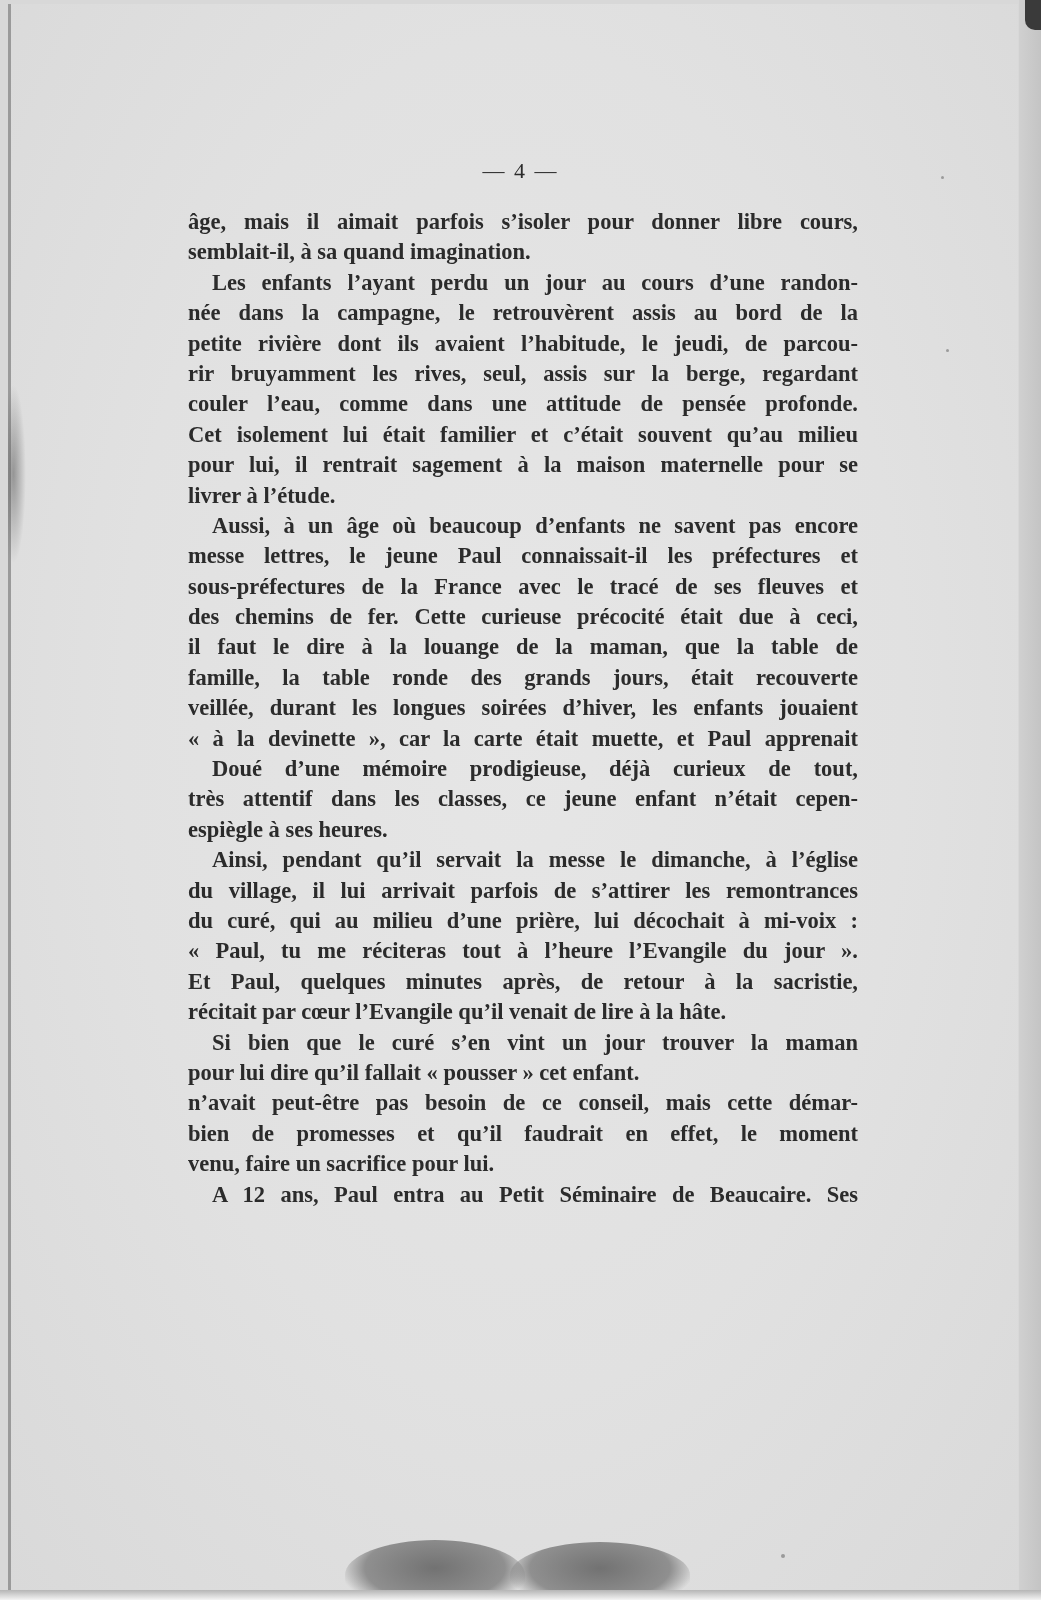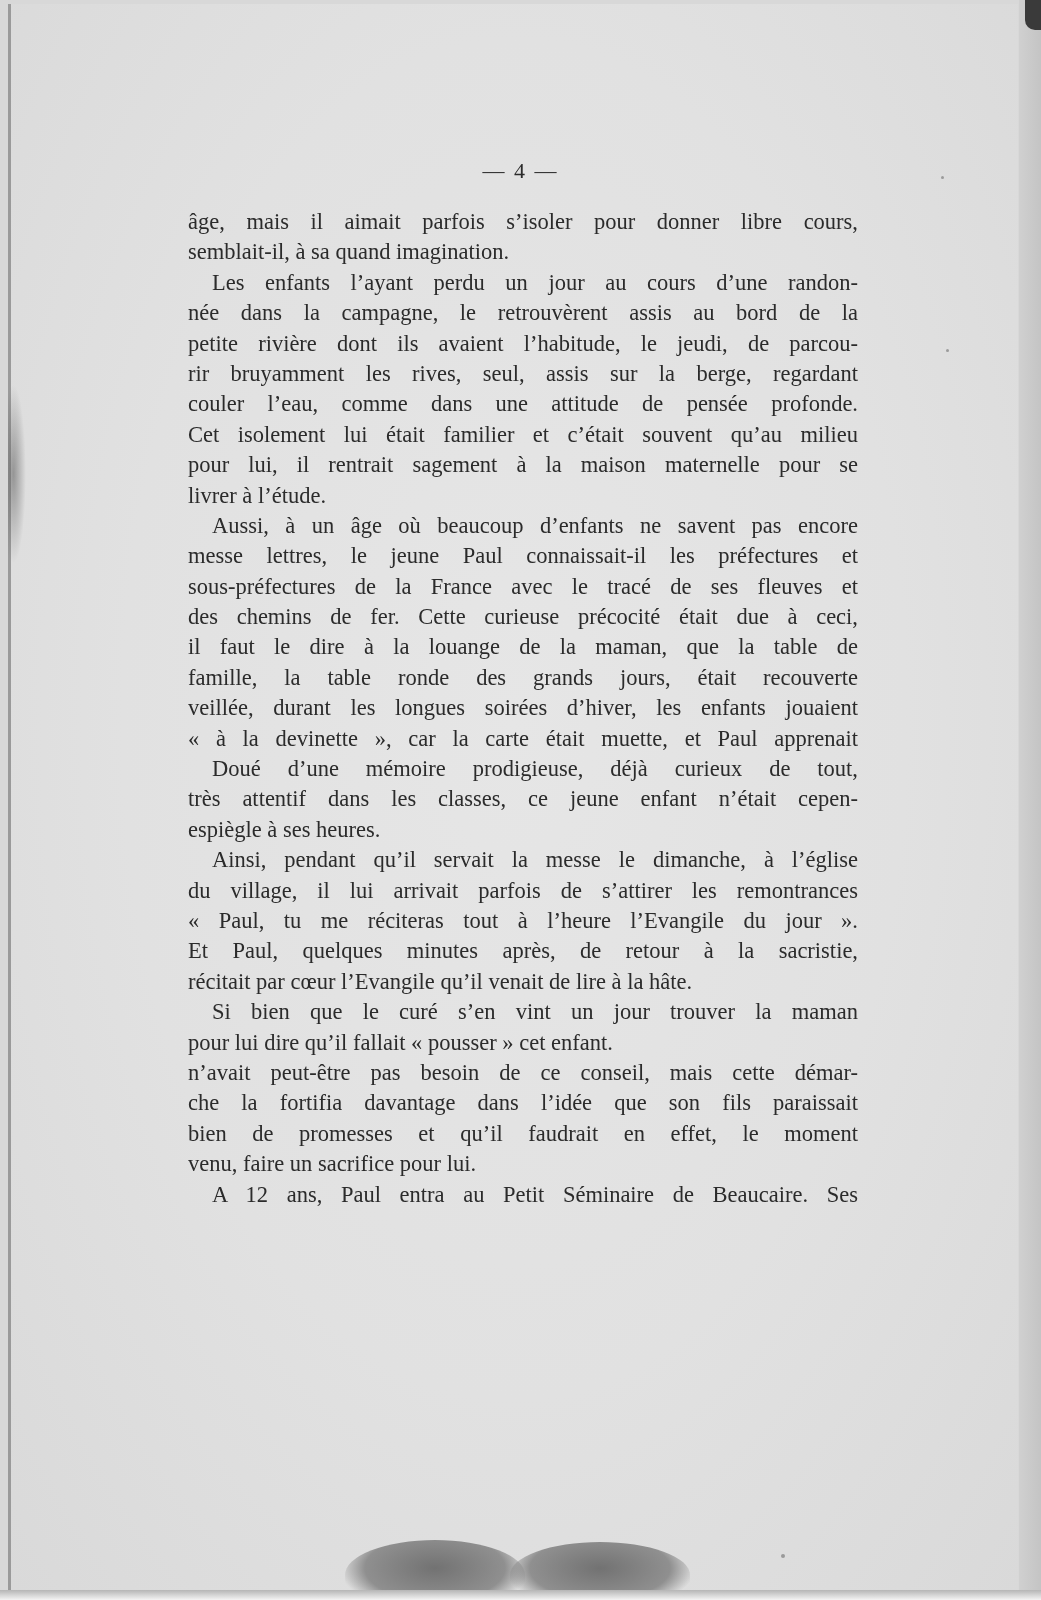--- a/index.html
+++ b/index.html
@@ -44,21 +44,21 @@
       text-align: center; font-size: 22px; letter-spacing: 2px;
     }
     .text {
       position: absolute; left: 188px; top: 207px; width: 670px;
       font-size: 22.5px; line-height: 30.4px;
       text-align: justify;
     }
     .line {
       display: block; white-space: nowrap;
       text-align-last: justify; text-align: justify;
-      height: 30.4px; overflow: visible;
+      height: 30.4px; overflow: visible; font-weight: bold;
     }
     .line.last { text-align-last: left; }
     .line.indent { padding-left: 24px; }
   </style>
 </head>
 <body>
 
 <div class="page">
   <div class="speck" style="left:930px;top:172px;width:3px;height:3px;"></div>
   <div class="speck" style="left:935px;top:345px;width:3px;height:3px;"></div>
@@ -88,23 +88,23 @@
     <span class="line">des chemins de fer. Cette curieuse précocité était due à ceci,</span>
     <span class="line">il faut le dire à la louange de la maman, que la table de</span>
     <span class="line">famille, la table ronde des grands jours, était recouverte</span>
     <span class="line">veillée, durant les longues soirées d’hiver, les enfants jouaient</span>
     <span class="line">« à la devinette », car la carte était muette, et Paul apprenait</span>
     <span class="line indent">Doué d’une mémoire prodigieuse, déjà curieux de tout,</span>
     <span class="line">très attentif dans les classes, ce jeune enfant n’était cepen-</span>
     <span class="line last">espiègle à ses heures.</span>
     <span class="line indent">Ainsi, pendant qu’il servait la messe le dimanche, à l’église</span>
     <span class="line">du village, il lui arrivait parfois de s’attirer les remontrances</span>
+    <span class="line">du curé, qui au milieu d’une prière, lui décochait à mi-voix :</span>
     <span class="line">« Paul, tu me réciteras tout à l’heure l’Evangile du jour ».</span>
     <span class="line">Et Paul, quelques minutes après, de retour à la sacristie,</span>
     <span class="line last">récitait par cœur l’Evangile qu’il venait de lire à la hâte.</span>
     <span class="line indent">Si bien que le curé s’en vint un jour trouver la maman</span>
     <span class="line last">pour lui dire qu’il fallait « pousser » cet enfant.</span>
     <span class="line">n’avait peut-être pas besoin de ce conseil, mais cette démar-</span>
-    <span class="line">che la fortifia davantage dans l’idée que son fils paraissait</span>
     <span class="line">bien de promesses et qu’il faudrait en effet, le moment</span>
     <span class="line last">venu, faire un sacrifice pour lui.</span>
     <span class="line indent">A 12 ans, Paul entra au Petit Séminaire de Beaucaire. Ses</span>
   </div>
 
 </body></html>

